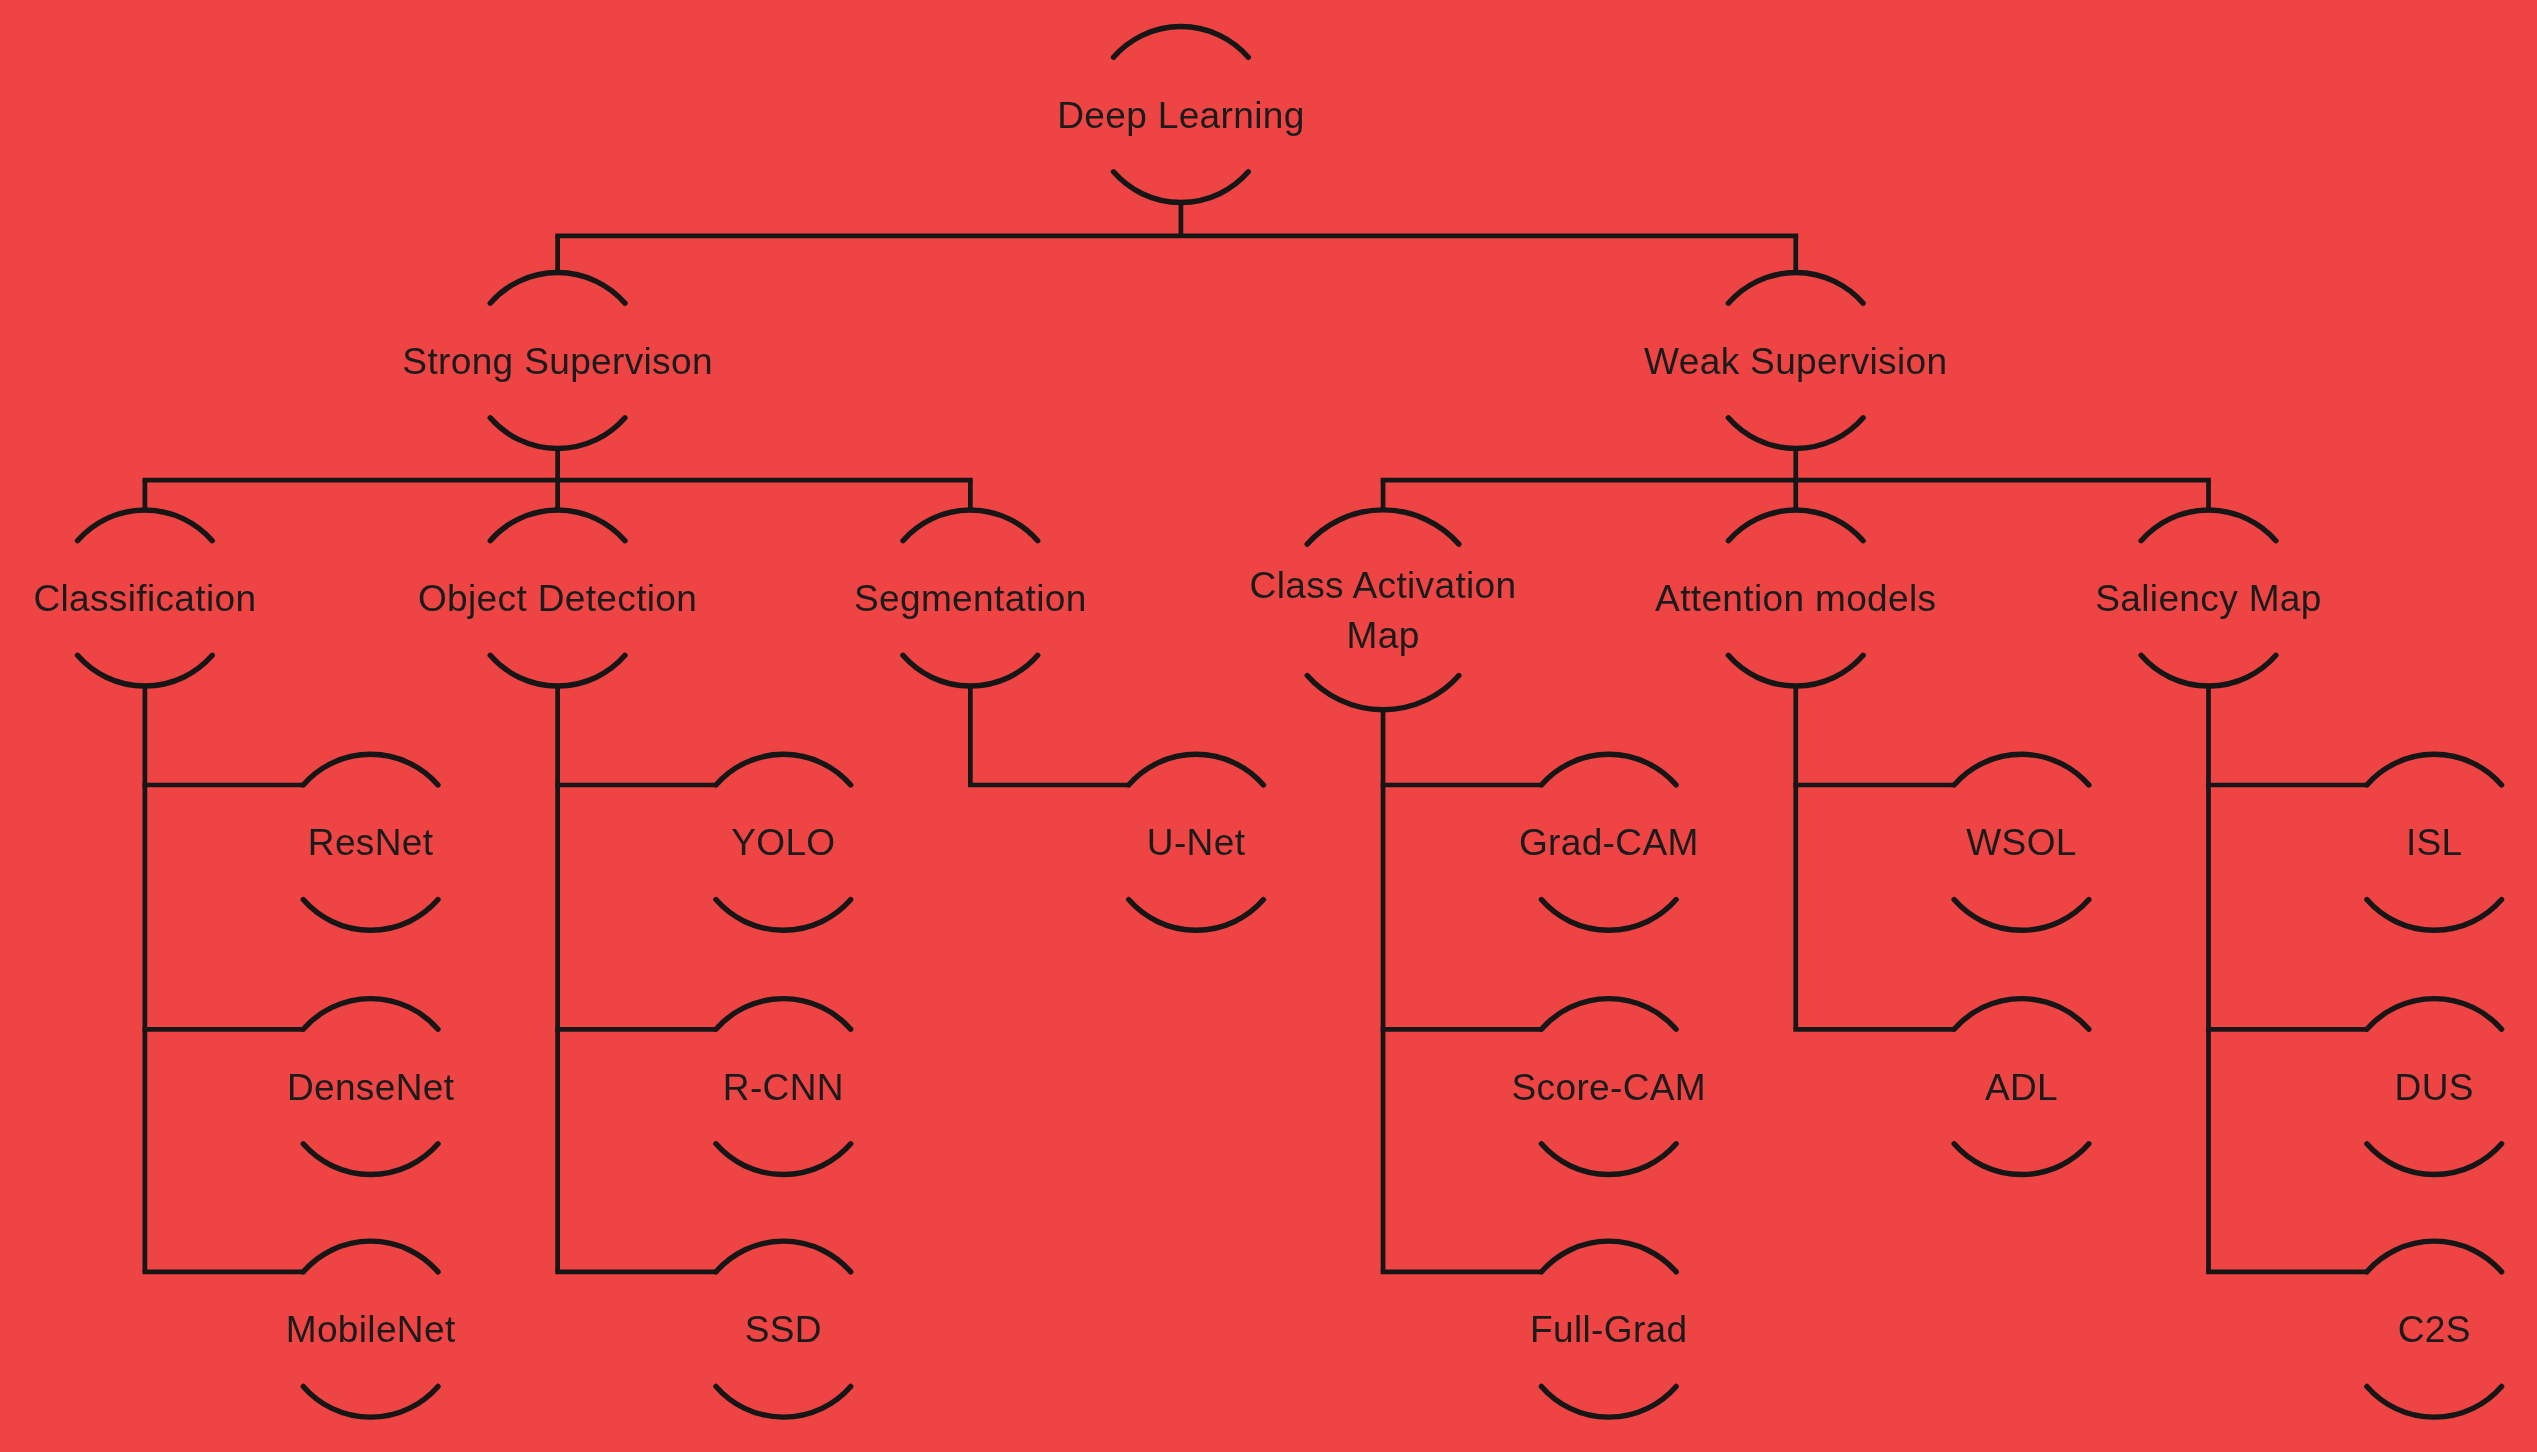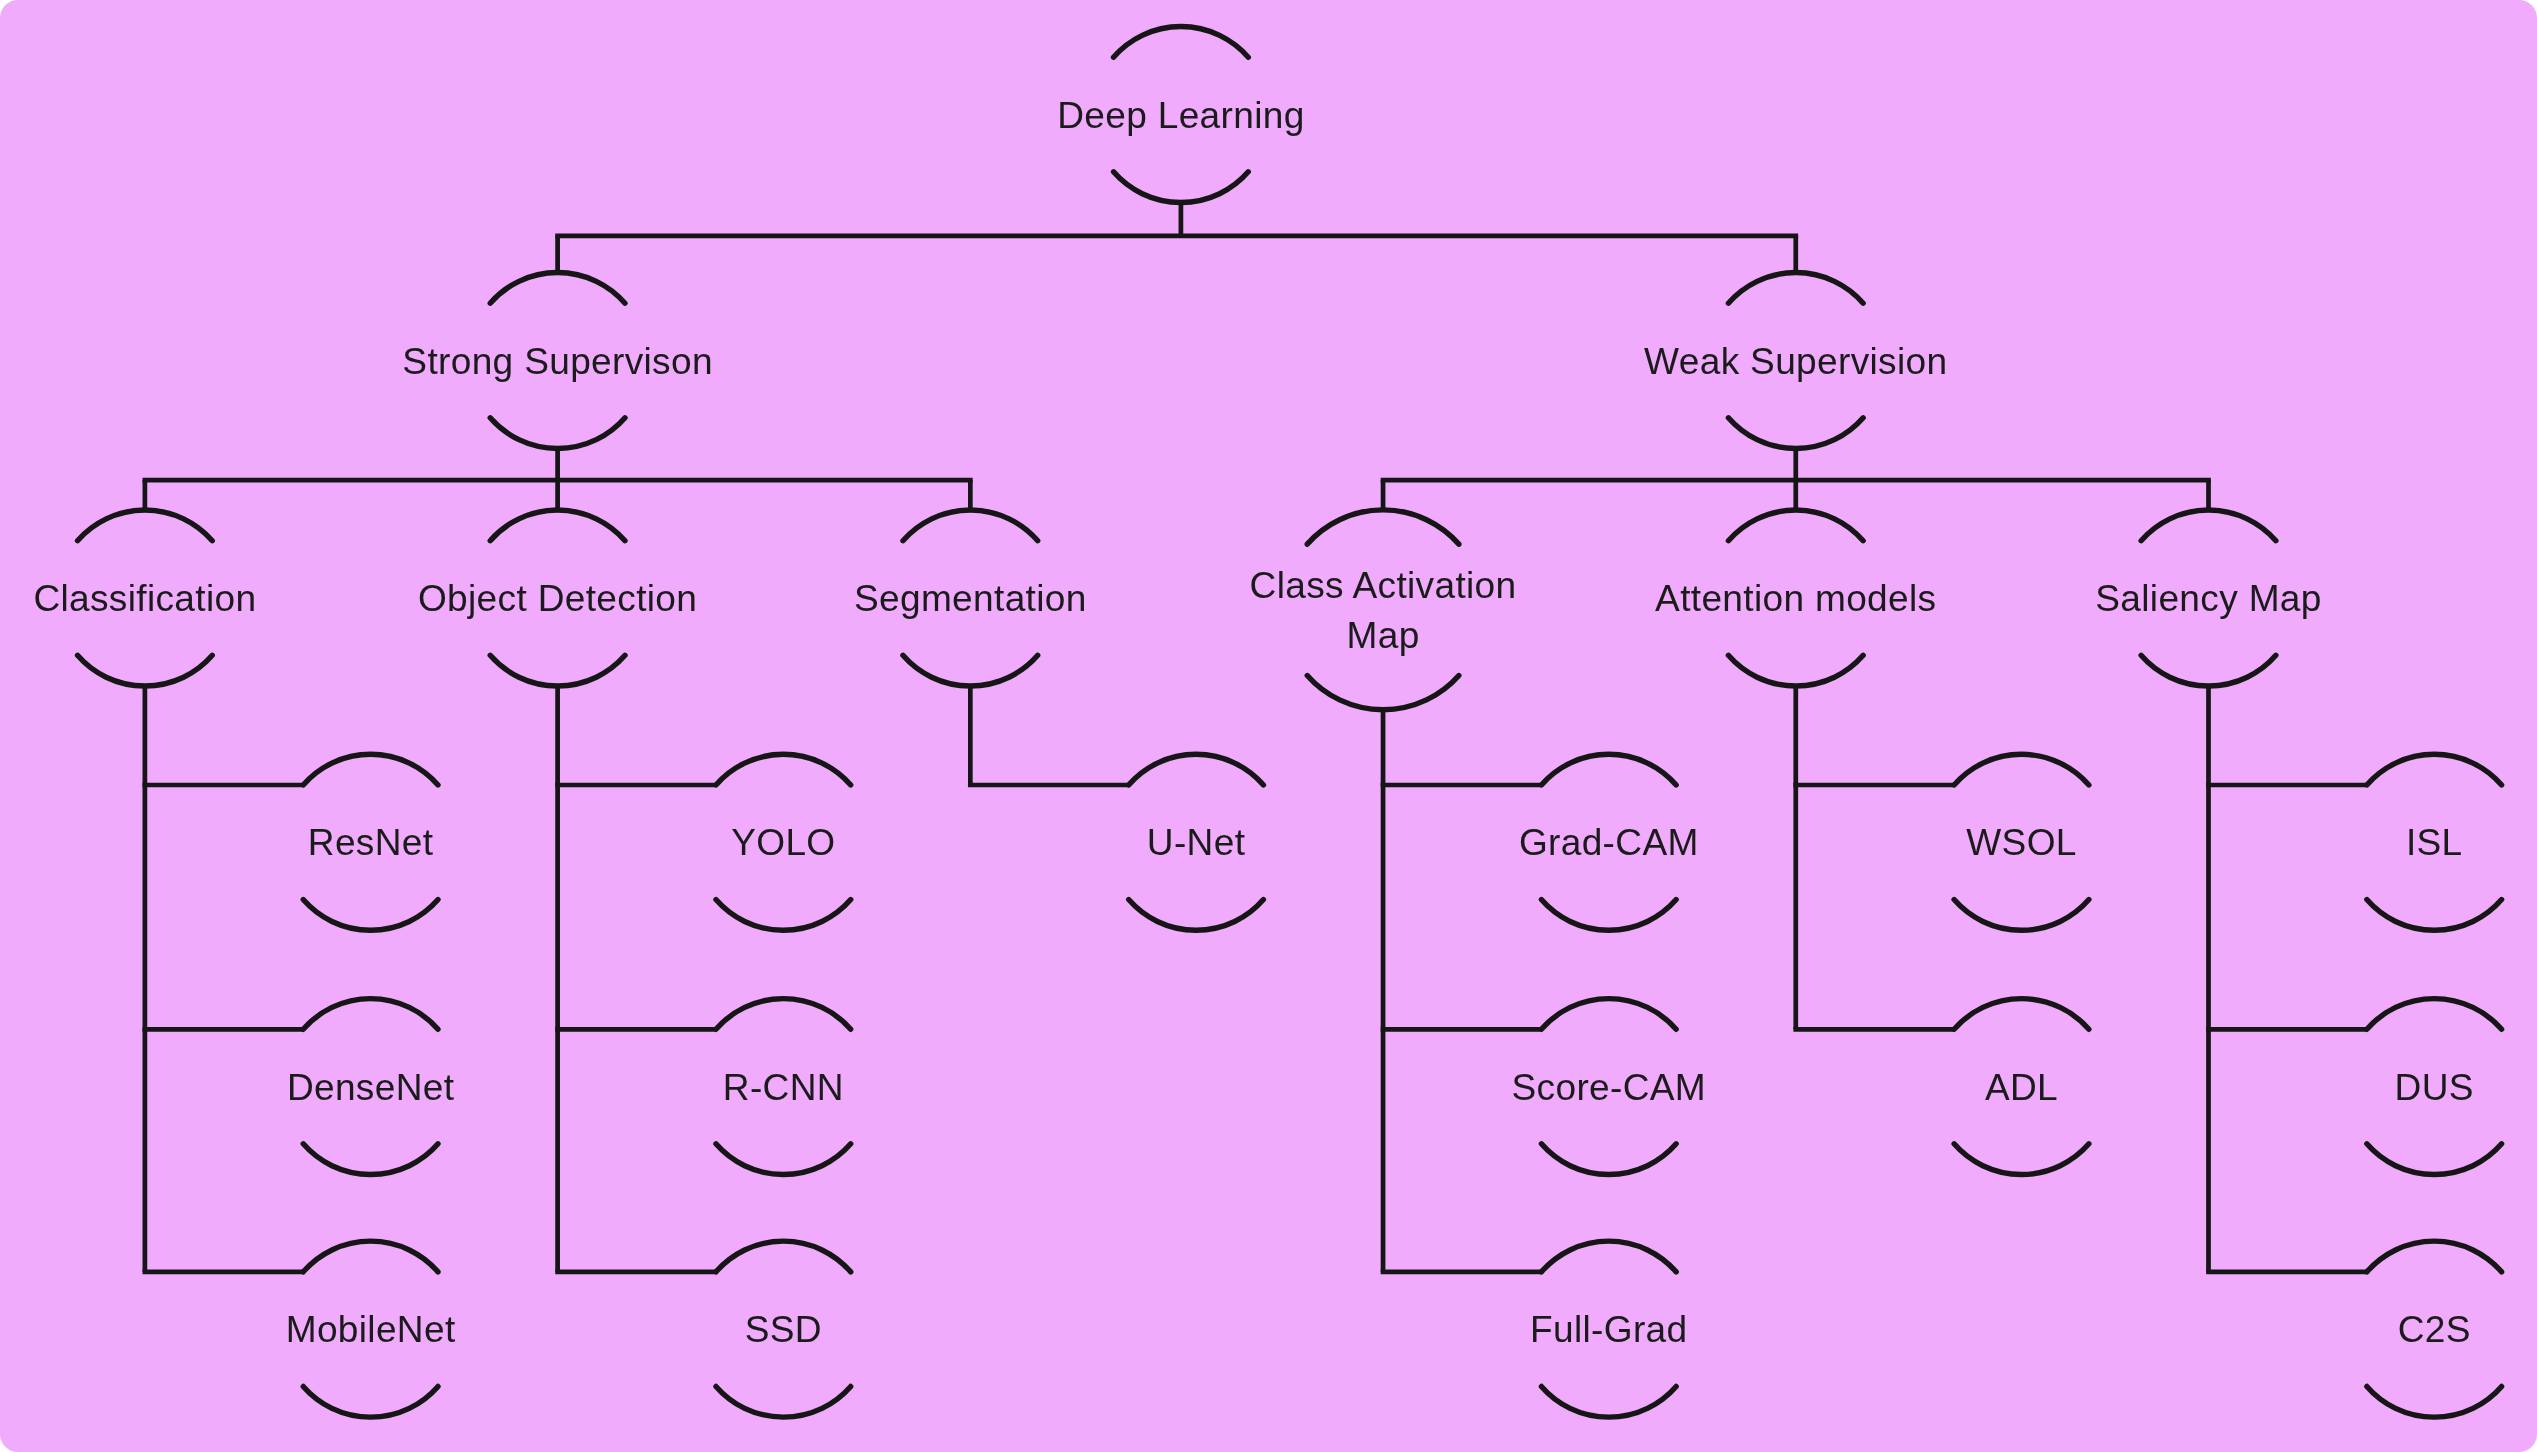--- a/index.html
+++ b/index.html
@@ -3,22 +3,21 @@
 <meta charset="utf-8">
 <title>Diagram</title>
 <style>
   html, body {
     margin: 0;
     padding: 0;
     background: #ffffff;
   }
   .stage {
     width: 100%;
-    background: #f0abfc;
-    border-radius: 18px;
+    background: #ef4444;
   }
   svg {
     display: block;
     width: 100%;
     height: auto;
     font-family: "Liberation Sans", "DejaVu Sans", sans-serif;
   }
   svg text {
     font-size: 22px;
     font-weight: 400;

